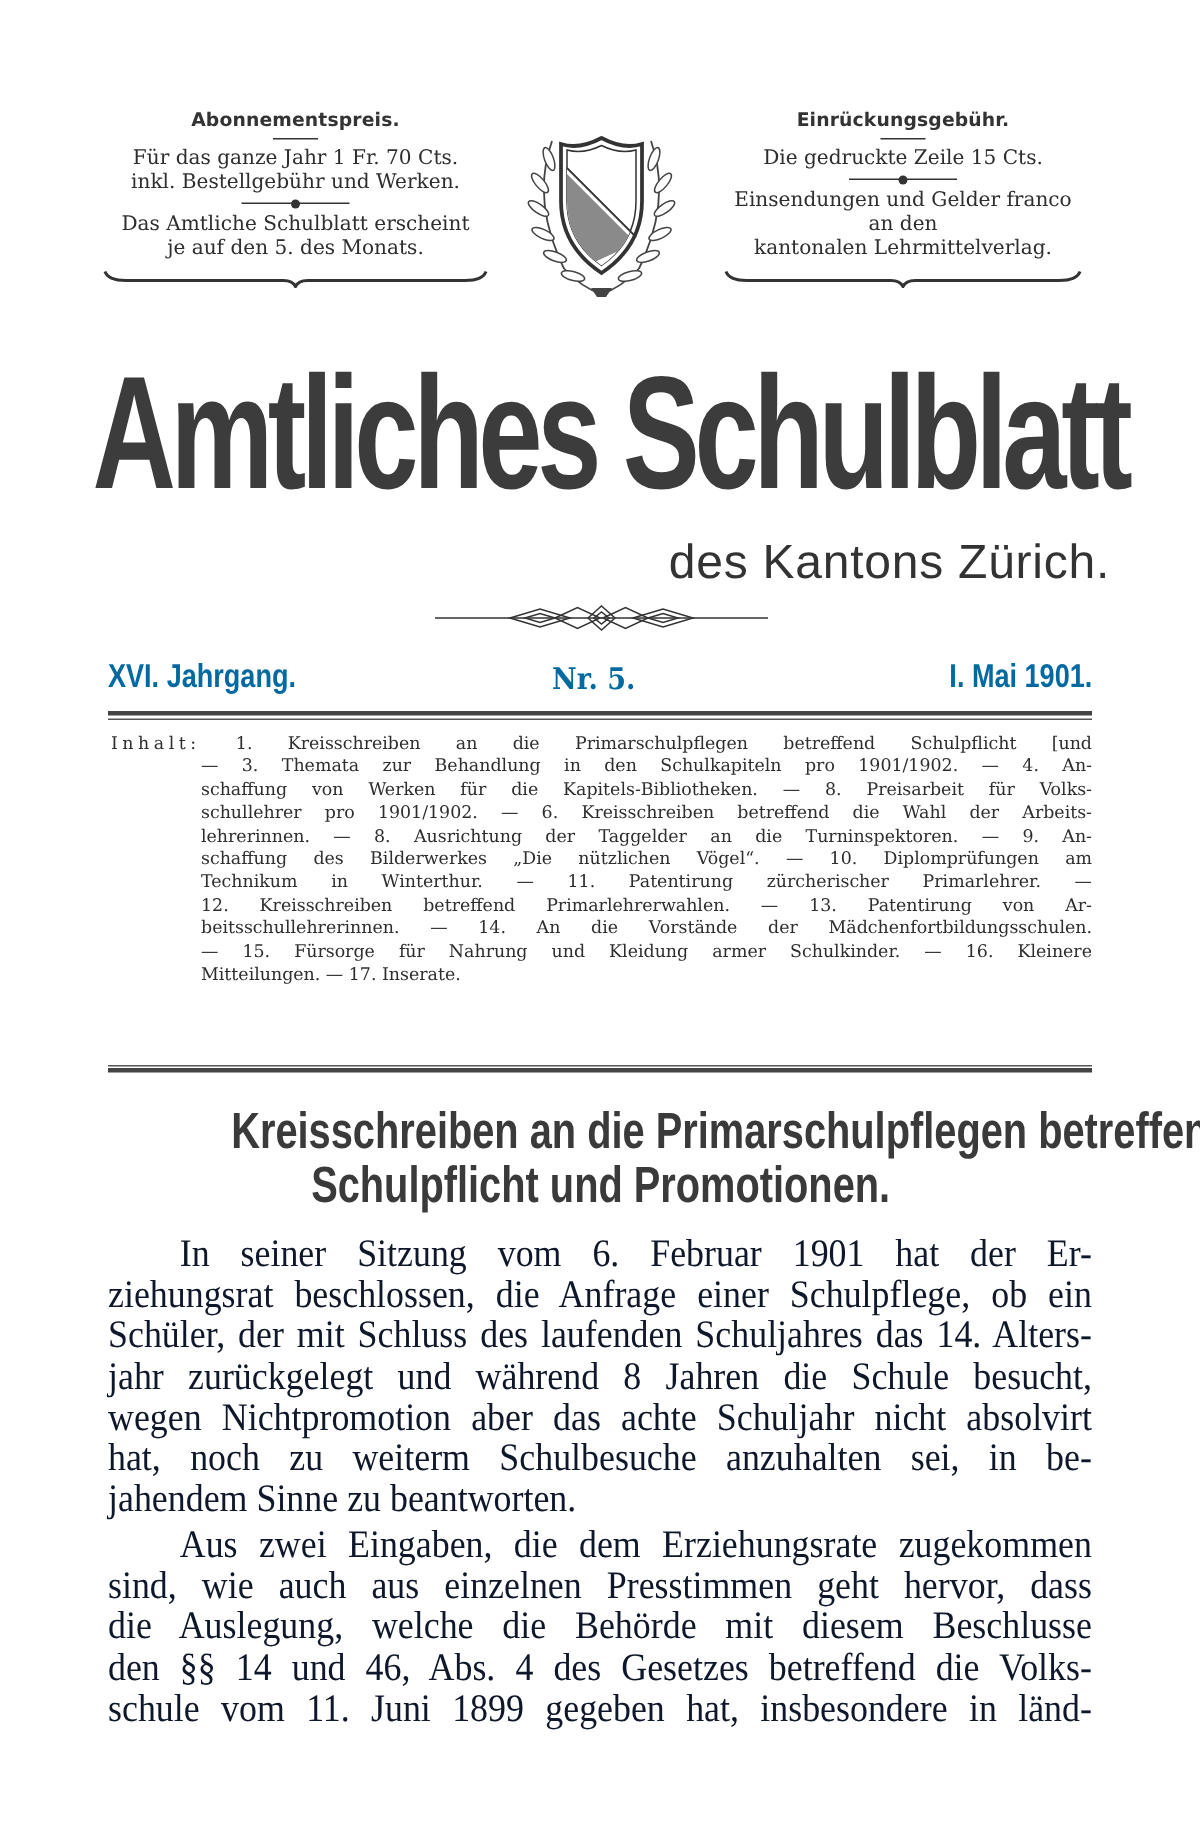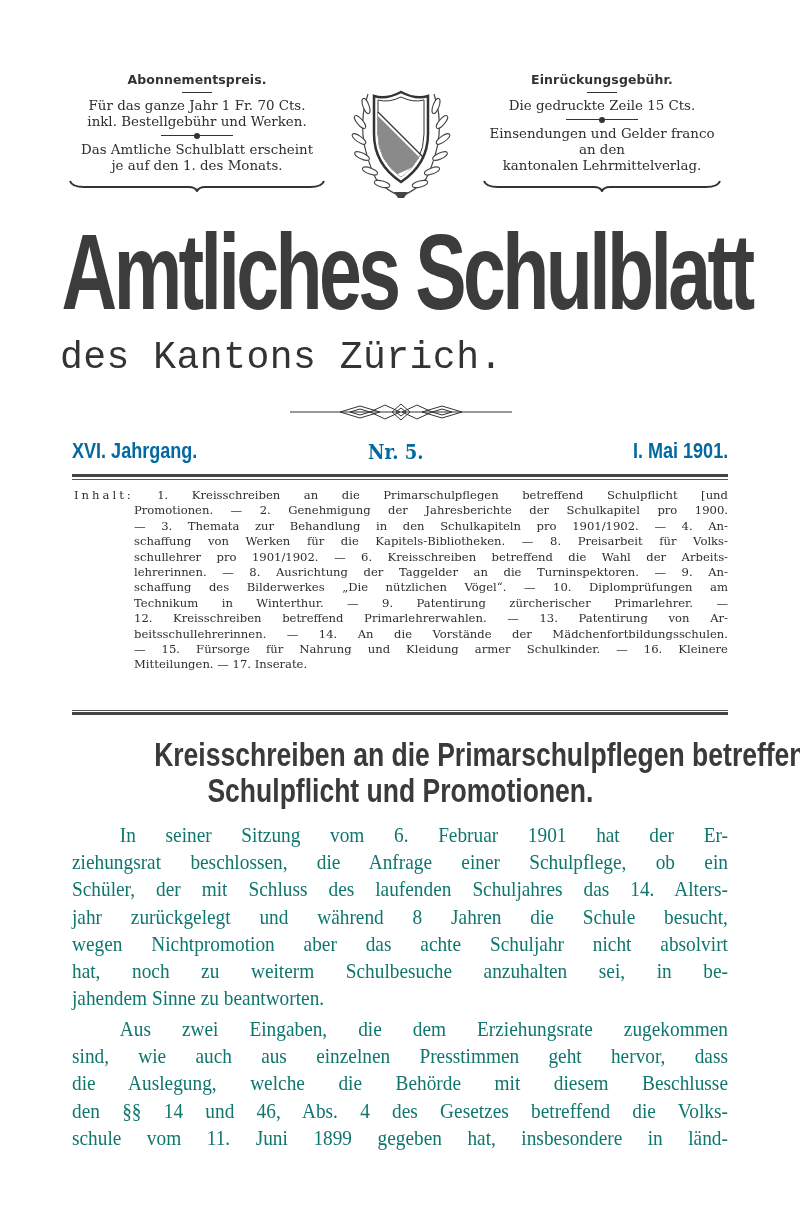--- a/index.html
+++ b/index.html
@@ -14,23 +14,23 @@
     .info-line { font-family: "DejaVu Serif", serif; font-size: 13.4px; line-height: 16px; color: #2e2e2e; white-space: nowrap; text-align: center; }
     .dot-rule { position: relative; width: 72px; height: 9px; margin: 1px auto 2px auto; }
     .dot-rule::before { content: ""; position: absolute; left: 0; right: 0; top: 4px; border-top: 1px solid #333; }
     .dot-rule::after { content: ""; position: absolute; left: 33px; top: 1.5px; width: 6px; height: 6px; border-radius: 50%; background: #333; }
     .brace { position: relative; height: 12px; margin-top: 6px; }
 
     
     .crest { position: absolute; left: 346px; top: 84px; width: 110px; height: 120px; }
 
     
-    .masthead { position: absolute; left: 60px; top: 216px; width: 680px; text-align: left; }
+    .masthead { position: absolute; left: 60px; top: 232px; width: 680px; text-align: right; }
     .masthead-title { font-family: "Liberation Sans", sans-serif; font-weight: bold; font-size: 107px; line-height: 112px; color: #3c3c3c; letter-spacing: -5px; transform: scaleX(0.72); transform-origin: center; white-space: nowrap; display: inline-block; width: 940px; margin-left: -130px; }
-    .masthead-sub { font-family: Liberation Mono, monospace; font-size: 38px; line-height: 44px; color: #333; margin-top: 8px; letter-spacing: 0.5px; }
+    .masthead-sub { font-family: Liberation Sans, sans-serif; font-size: 32px; line-height: 44px; color: #333; margin-top: 8px; letter-spacing: 0.5px; }
     .ornament { position: absolute; left: 290px; top: 400px; width: 222px; height: 24px; }
 
     
     .issue-line { position: absolute; left: 72px; top: 438px; width: 656px; height: 30px; font-family: "Liberation Sans", sans-serif; font-weight: bold; font-size: 22px; color: #0369a1; }
     .issue-line span { position: absolute; top: 0; white-space: nowrap; transform: scaleX(0.82); }
     .issue-vol { left: 0; transform-origin: left; }
     .issue-nr { left: 296px; font-family: "DejaVu Serif", serif; font-weight: bold; font-size: 20px; transform-origin: left; transform: scaleX(0.9) !important; top: 2px !important; }
     .issue-date { right: 0; transform-origin: right; }
 
     .double-rule { position: absolute; left: 72px; width: 656px; height: 6px; }
@@ -40,36 +40,36 @@
     
     .contents { position: absolute; left: 74px; top: 488px; width: 654px; font-family: "DejaVu Serif", serif; font-size: 11.6px; line-height: 15.4px; color: #2e2e2e; }
     .contents-row { white-space: nowrap; text-align: justify; text-align-last: justify; height: 15.4px; }
     .contents-row.last { text-align-last: left; }
     .contents-label { letter-spacing: 3px; }
     .indent { padding-left: 60px; }
 
     
     .article-title { position: absolute; left: 60px; top: 736px; width: 680px; text-align: center; font-family: "Liberation Sans", sans-serif; font-weight: bold; color: #3a3a3a; font-size: 34px; line-height: 36px; }
     .article-title div { display: inline-block; transform: scaleX(0.78); white-space: nowrap; }
-    .body-text { position: absolute; left: 72px; width: 656px; font-family: "Liberation Serif", serif; font-size: 21px; line-height: 27.2px; color: #0f766e; }
+    .body-text { position: absolute; left: 72px; width: 656px; font-family: "Liberation Serif", serif; font-size: 26px; line-height: 27.2px; color: #0f172a; }
     .body-row { white-space: nowrap; text-align: justify; text-align-last: justify; height: 27.2px; transform: scaleX(0.92); transform-origin: left; width: 713px; }
     .body-row.first { padding-left: 52px; width: 661px; }
     .body-row.last { text-align-last: left; }
   </style>
 </head>
 <body>
 
 <div class="info-box info-left">
   <div class="info-heading">Abonnementspreis.</div>
   <div class="short-rule"></div>
   <div class="info-line">Für das ganze Jahr 1 Fr. 70 Cts.</div>
   <div class="info-line">inkl. Bestellgebühr und Werken.</div>
   <div class="dot-rule"></div>
   <div class="info-line">Das Amtliche Schulblatt erscheint</div>
-  <div class="info-line">je auf den 1. des Monats.</div>
+  <div class="info-line">je auf den 5. des Monats.</div>
   <svg class="brace" width="258" height="12" viewBox="0 0 258 12" style="display:block;margin:6px auto 0 auto;">
     <path d="M2 1 Q4 7 16 7 L121 7 Q127 7 129 11 Q131 7 137 7 L242 7 Q254 7 256 1" fill="none" stroke="#333" stroke-width="2"></path>
   </svg>
 </div>
 
 <svg class="crest" viewBox="0 0 110 120">
 
   <g fill="none" stroke="#444" stroke-width="1.2">
     <path d="M22 10 Q8 50 30 95 Q42 108 55 112"></path>
     <path d="M88 10 Q102 50 80 95 Q68 108 55 112"></path>
@@ -141,27 +141,26 @@
   <span class="issue-date">I. Mai 1901.</span>
 </div>
 
 <div class="double-rule" style="top:474px;">
   <div class="thick"></div>
     <div class="thin"></div>
 </div>
 
 <div class="contents">
   <div class="contents-row"><span class="contents-label">Inhalt:</span> <span>1. Kreisschreiben an die Primarschulpflegen betreffend Schulpflicht [und</span></div>
-  <div class="contents-row indent">Promotionen. — 2. Genehmigung der Jahresberichte der Schulkapitel pro 1900.</div>
   <div class="contents-row indent">— 3. Themata zur Behandlung in den Schulkapiteln pro 1901/1902. — 4. An-</div>
   <div class="contents-row indent">schaffung von Werken für die Kapitels-Bibliotheken. — 8. Preisarbeit für Volks-</div>
   <div class="contents-row indent">schullehrer pro 1901/1902. — 6. Kreisschreiben betreffend die Wahl der Arbeits-</div>
   <div class="contents-row indent">lehrerinnen. — 8. Ausrichtung der Taggelder an die Turninspektoren. — 9. An-</div>
   <div class="contents-row indent">schaffung des Bilderwerkes „Die nützlichen Vögel“. — 10. Diplomprüfungen am</div>
-  <div class="contents-row indent">Technikum in Winterthur. — 9. Patentirung zürcherischer Primarlehrer. —</div>
+  <div class="contents-row indent">Technikum in Winterthur. — 11. Patentirung zürcherischer Primarlehrer. —</div>
   <div class="contents-row indent">12. Kreisschreiben betreffend Primarlehrerwahlen. — 13. Patentirung von Ar-</div>
   <div class="contents-row indent">beitsschullehrerinnen. — 14. An die Vorstände der Mädchenfortbildungsschulen.</div>
   <div class="contents-row indent">— 15. Fürsorge für Nahrung und Kleidung armer Schulkinder. — 16. Kleinere</div>
   <div class="contents-row indent last">Mitteilungen. — 17. Inserate.</div>
 </div>
 
 <div class="double-rule" style="top:710px;">
   <div class="thin" style="top:0;"></div>
     <div class="thick" style="top:2px;"></div>
 </div>

